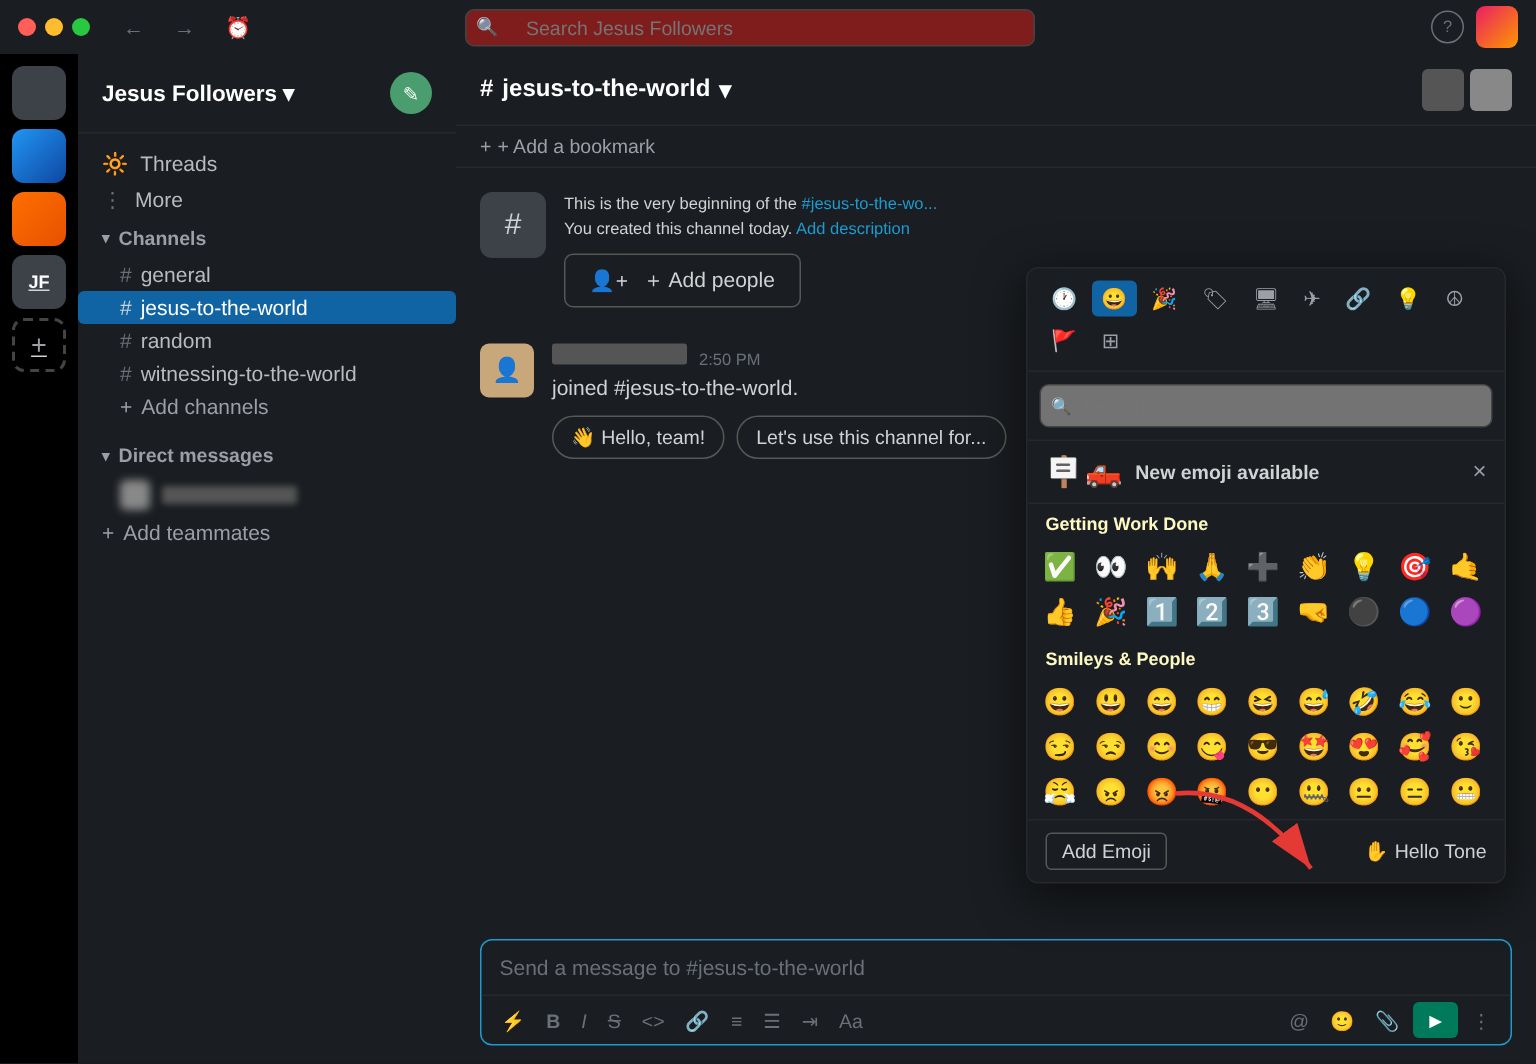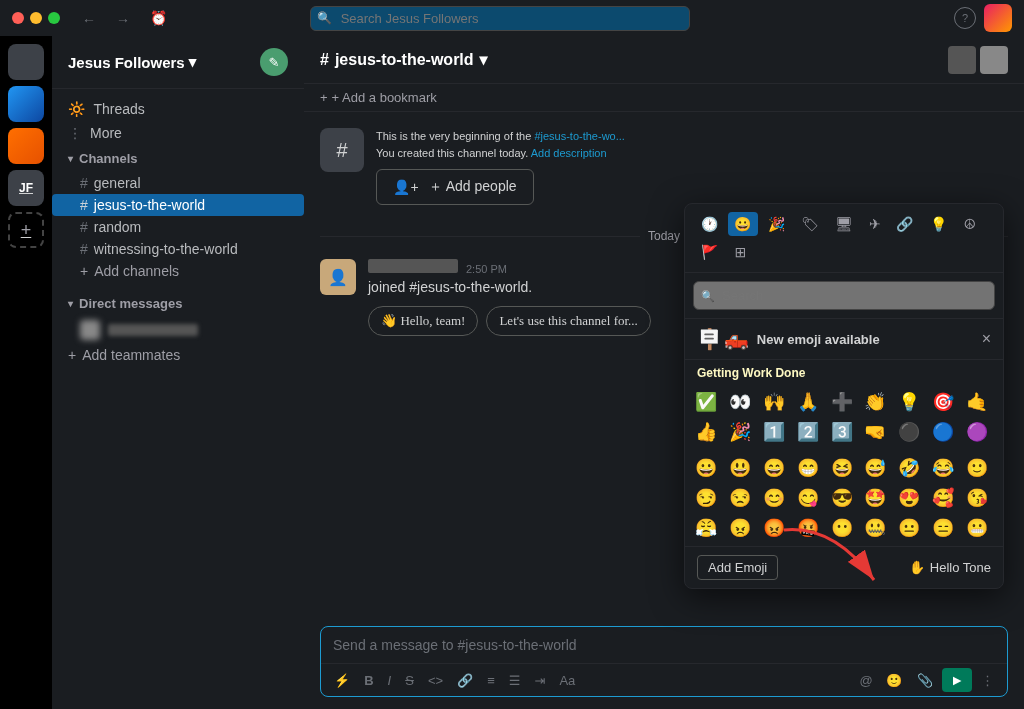--- a/index.html
+++ b/index.html
@@ -8,21 +8,21 @@
     
     .titlebar { background: #1a1d21; height: 36px; display: flex; align-items: center; padding: 0 12px; gap: 8px; flex-shrink: 0; }
     .titlebar-dots { display: flex; gap: 6px; }
     .dot { width: 12px; height: 12px; border-radius: 50%; }
     .dot.red { background: #ff5f57; }
     .dot.yellow { background: #febc2e; }
     .dot.green { background: #28c840; }
     .titlebar-nav { display: flex; gap: 8px; margin-left: 8px; }
     .nav-btn { background: none; border: none; color: #6b6f76; cursor: pointer; font-size: 14px; padding: 2px 6px; }
     .titlebar-search { flex: 1; max-width: 380px; margin: 0 auto; }
-    .titlebar-search input { width: 100%; background: #0c4a6e; border: 1px solid #444; border-radius: 6px; color: #d1d2d3; padding: 4px 12px 4px 30px; font-size: 13px; outline: none; }
+    .titlebar-search input { width: 100%; background: #7f1d1d; border: 1px solid #444; border-radius: 6px; color: #d1d2d3; padding: 4px 12px 4px 40px; font-size: 13px; outline: none; }
     .search-wrap { position: relative; }
     .search-wrap .s-icon { position: absolute; left: 8px; top: 50%; transform: translateY(-50%); color: #888; font-size: 12px; }
     .titlebar-right { display: flex; align-items: center; gap: 8px; margin-left: auto; }
     .help-btn { width: 22px; height: 22px; border-radius: 50%; border: 1.5px solid #6b6f76; display: flex; align-items: center; justify-content: center; color: #6b6f76; font-size: 11px; cursor: pointer; }
     .avatar-small { width: 28px; height: 28px; border-radius: 6px; background: linear-gradient(135deg, #e91e63, #ff9800); }
 
     
     .app-body { display: flex; flex: 1; overflow: hidden; }
 
     
@@ -79,21 +79,21 @@
     .add-people-btn { display: inline-flex; align-items: center; gap: 6px; padding: 8px 16px; background: none; border: 1px solid #565856; border-radius: 6px; color: #d1d2d3; cursor: pointer; font-size: 14px; margin-top: 8px; }
     .date-divider { text-align: center; color: #9e9ea6; font-size: 12px; margin: 16px 0; display: flex; align-items: center; gap: 8px; }
     .date-divider::before, .date-divider::after { content: ''; flex: 1; height: 1px; background: #26282d; }
     .message { display: flex; gap: 12px; margin-bottom: 12px; }
     .msg-avatar { width: 36px; height: 36px; border-radius: 6px; background: #c8a87a; display: flex; align-items: center; justify-content: center; color: #fff; font-size: 14px; flex-shrink: 0; }
     .msg-body { flex: 1; }
     .msg-header { display: flex; align-items: baseline; gap: 8px; margin-bottom: 2px; }
     .msg-time { font-size: 11px; color: #6b6f76; }
     .msg-text { font-size: 14px; color: #d1d2d3; line-height: 1.5; }
     .quick-replies { display: flex; gap: 8px; margin-top: 8px; flex-wrap: wrap; }
-    .quick-reply { padding: 6px 12px; border: 1px solid #565856; border-radius: 18px; background: none; color: #d1d2d3; cursor: pointer; font-size: 13px; font-family: Liberation Serif, serif; }
+    .quick-reply { padding: 6px 12px; border: 1px solid #565856; border-radius: 18px; background: none; color: #d1d2d3; cursor: pointer; font-size: 13px; }
 
     
     .message-input-area { padding: 8px 16px 12px; flex-shrink: 0; }
     .message-input-box { border: 1.5px solid #1d9bd1; border-radius: 8px; overflow: hidden; }
     .message-input { width: 100%; padding: 10px 12px; background: transparent; border: none; color: #fdba74; font-size: 14px; outline: none; }
     .message-input::placeholder { color: #6b6f76; }
     .input-toolbar { display: flex; align-items: center; padding: 4px 8px; border-top: 1px solid #26282d; gap: 4px; }
     .toolbar-btn { background: none; border: none; color: #6b6f76; cursor: pointer; padding: 4px 5px; font-size: 13px; border-radius: 3px; }
     .toolbar-spacer { flex: 1; }
     .send-btn { background: #007a5a; border: none; border-radius: 4px; color: #fff; padding: 4px 8px; cursor: pointer; font-size: 14px; display: flex; align-items: center; }
@@ -256,23 +256,20 @@
               <span>You created this channel today.</span>
               <a href="#">Add description</a>
             </div>
             <button class="add-people-btn">
               <span>👤+</span>
               <span style="padding-left:4px;">＋ Add people</span>
             </button>
           </div>
         </div>
 
-        <div class="date-divider">
-          <span>Today</span>
-        </div>
 
         <div class="message">
           <div class="msg-avatar" style="background:#c8a87a;font-size:16px;">👤</div>
           <div class="msg-body">
             <div class="msg-header">
               <div class="blurred-name"></div>
               <span class="msg-time">2:50 PM</span>
             </div>
             <div class="msg-text">joined #jesus-to-the-world.</div>
             <div class="quick-replies">
@@ -356,20 +353,21 @@
         <span class="emoji-cell">🎉</span>
         <span class="emoji-cell">1️⃣</span>
         <span class="emoji-cell">2️⃣</span>
         <span class="emoji-cell">3️⃣</span>
         <span class="emoji-cell">🤜</span>
         <span class="emoji-cell">⚫</span>
         <span class="emoji-cell">🔵</span>
         <span class="emoji-cell">🟣</span>
       </div>
 
+      <div class="emoji-section-label">Smileys &amp; People</div>
       <div class="emoji-grid">
         <span class="emoji-cell">😀</span>
         <span class="emoji-cell">😃</span>
         <span class="emoji-cell">😄</span>
         <span class="emoji-cell">😁</span>
         <span class="emoji-cell">😆</span>
         <span class="emoji-cell">😅</span>
         <span class="emoji-cell">🤣</span>
         <span class="emoji-cell">😂</span>
         <span class="emoji-cell">🙂</span>

